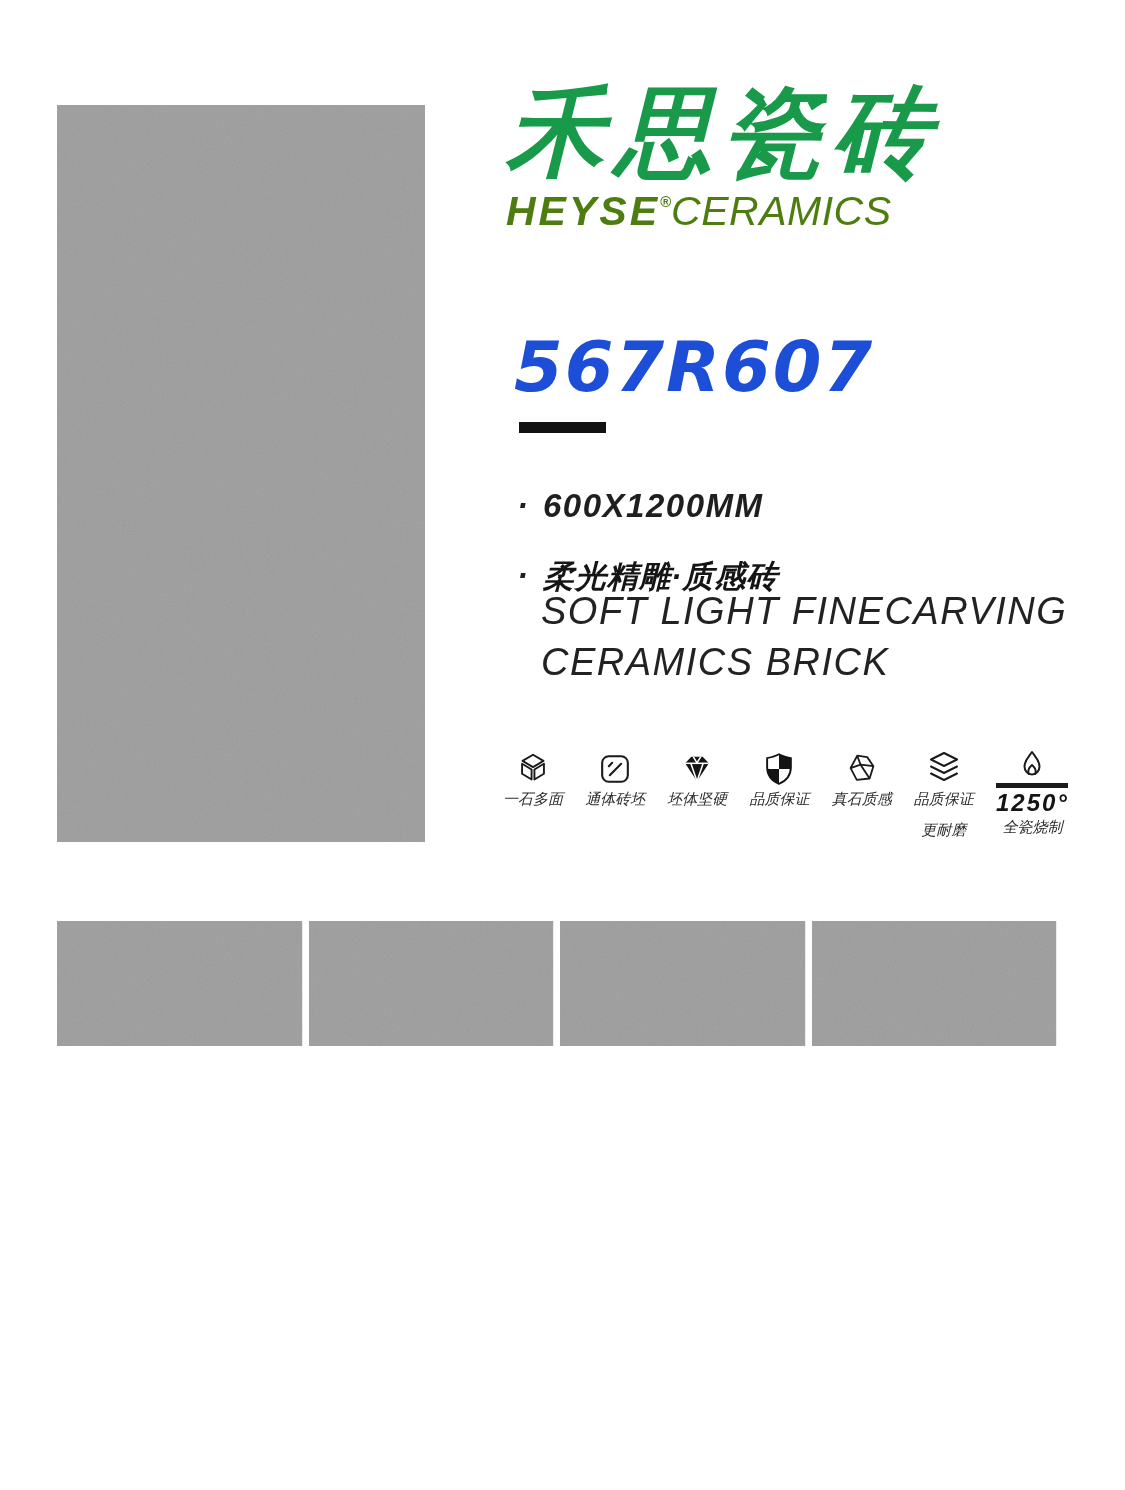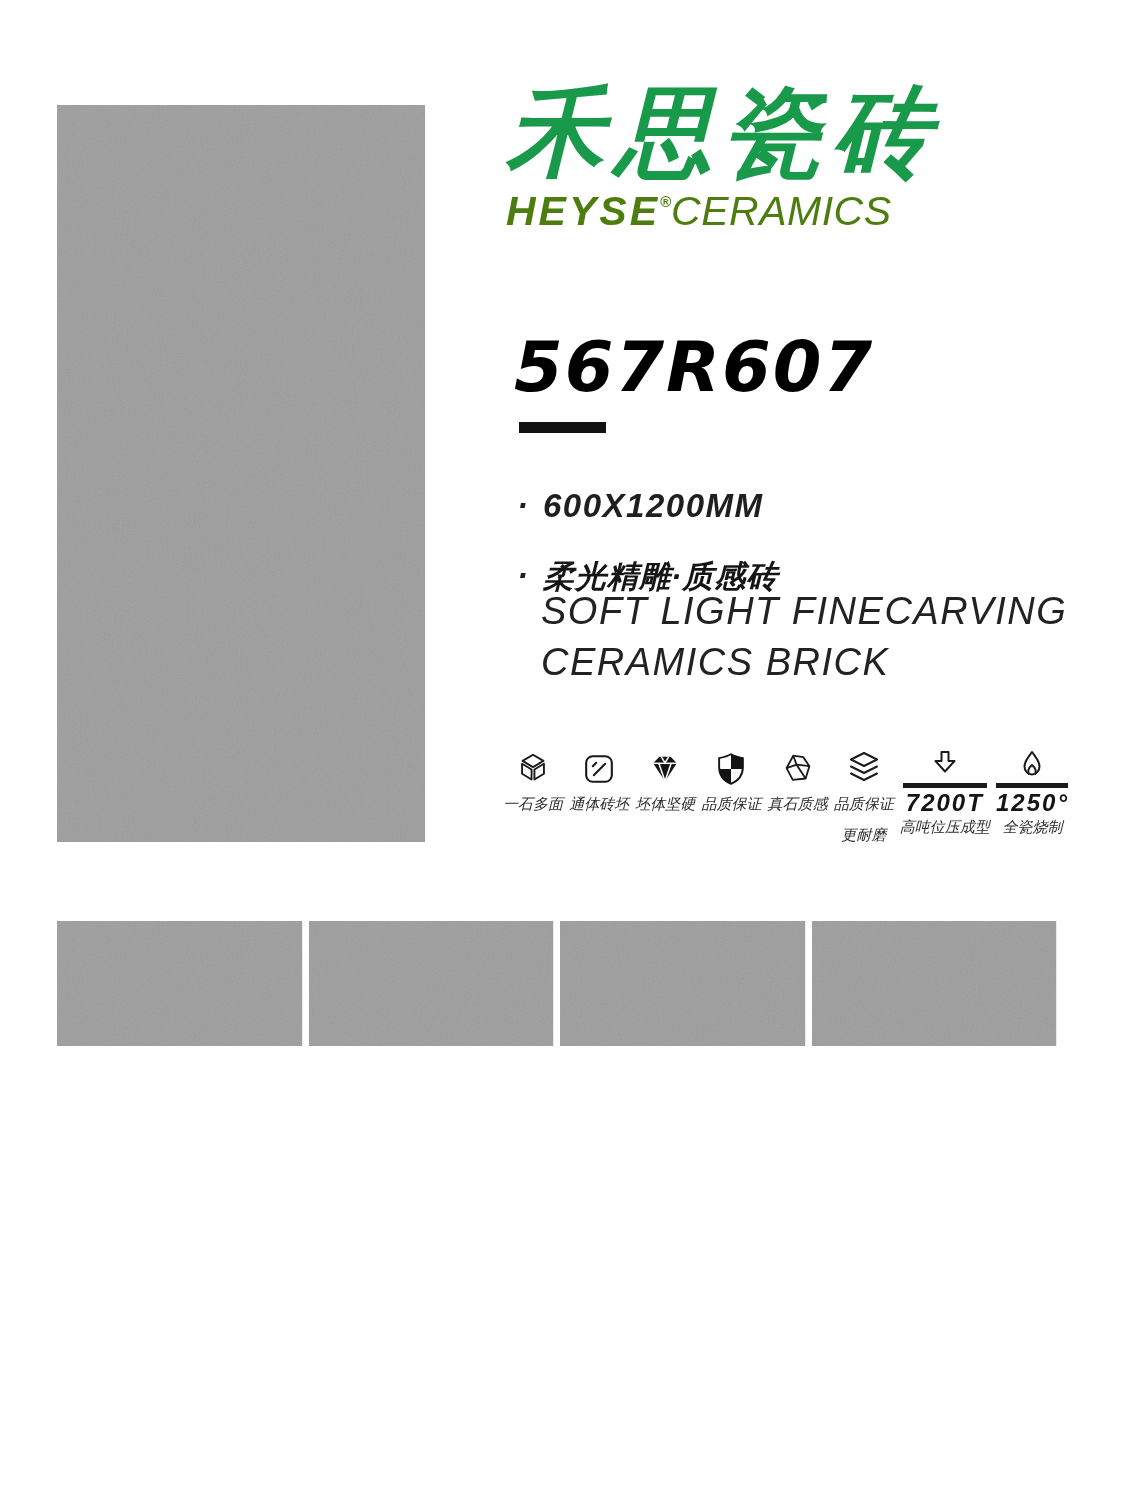--- a/index.html
+++ b/index.html
@@ -17,37 +17,37 @@
   
   .logo-cn { position:absolute; left:506px; top:84px; width:460px; font-size:97px; line-height:1.0;
              font-weight:900; color:#189a4a; letter-spacing:12px; white-space:nowrap; }
   .logo-en { position:absolute; left:506px; top:188px; width:460px; color:#4d7c0f; white-space:nowrap; }
   .logo-en .heyse { font-size:41px; font-weight:800; letter-spacing:3px; }
   .logo-en .reg { font-size:15px; vertical-align:18px; font-weight:700; }
   .logo-en .ceramics { font-size:41px; font-weight:500; letter-spacing:0.5px; }
 
   
   .code { position:absolute; left:514px; top:326px; font-family:"DejaVu Sans", sans-serif;
-          font-size:70px; font-weight:800; letter-spacing:2px; color:#000000; }
+          font-size:70px; font-weight:800; letter-spacing:2px; color:#1d4ed8; }
   .code-bar { position:absolute; left:519px; top:422px; width:87px; height:11px; background:#121212; }
 
   .spec-line { position:absolute; left:517px; white-space:nowrap;margin-top:20px; }
   .spec-size { top:467px; font-size:33px; font-weight:700; letter-spacing:1.5px; color:#1f1f1f; }
   .spec-cn   { top:536px; font-size:31px; font-weight:700; color:#151515; letter-spacing:1px; }
   .bullet { display:inline-block; width:26px; font-size:33px; font-weight:700; color:#1f1f1f; }
   .spec-en { position:absolute; left:541px; font-size:38px; font-weight:300; letter-spacing:1.5px; color:#222; }
   .spec-en1 { top:590px; } .spec-en2 { top:641px; }
 
   
   .features { position:absolute; left:503px; top:748px; width:566px; display:flex;
               justify-content:space-between; align-items:flex-start; }
   .feature { text-align:center; }
   .icon-box { height:42px; display:flex; align-items:center; justify-content:center; }
   .icon-box.tall { height:32px; align-items:flex-end; }
-  .f-label { margin-top:5px; font-size:15px; line-height:1.25; color:#2b2b2b; white-space:nowrap; }
+  .f-label { font-size:15px; line-height:1.25; color:#2b2b2b; white-space:nowrap; }
   .f-bar { height:5px; background:#1a1a1a; margin:3px auto 0 auto; }
   .f-bar.w84 { width:84px; } .f-bar.w72 { width:72px; }
   .f-value { font-size:24px; font-weight:700; letter-spacing:2px; color:#141414; margin-top:1px; }
   .feature svg { display:block; }
 
   
   .foot-line { position:absolute; left:0; top:1483px; width:1125px; height:2px; background:#a8a5a5; }
 </style>
 </head>
 <body>
@@ -157,30 +157,20 @@
         <svg width="40" height="40" viewBox="0 0 40 40" fill="none" stroke="#1a1a1a" stroke-width="2" stroke-linejoin="round" stroke-linecap="round">
           <path d="M20 4 L33 10.5 L20 17 L7 10.5 Z"></path>
           <path d="M7 17.5 L20 24 L33 17.5"></path>
           <path d="M7 24.5 L20 31 L33 24.5"></path>
         </svg>
       </div>
       <div class="f-label">品质保证</div>
       <div class="f-label" style="margin-top:12px">更耐磨</div>
     </div>
 
-    <div class="feature">
-      <div class="icon-box tall">
-        <svg width="34" height="30" viewBox="0 0 34 30" fill="none" stroke="#1a1a1a" stroke-width="2" stroke-linejoin="round">
-          <path d="M13.5 2 H20.5 V11 H26.5 L17 21.5 L7.5 11 H13.5 Z"></path>
-        </svg>
-      </div>
-      <div class="f-bar w84"></div>
-      <div class="f-value">7200T</div>
-      <div class="f-label" style="margin-top:1px">高吨位压成型</div>
-    </div>
 
     <div class="feature">
       <div class="icon-box tall">
         <svg width="30" height="30" viewBox="0 0 30 30" fill="none" stroke="#1a1a1a" stroke-width="2" stroke-linejoin="round" stroke-linecap="round">
           <path d="M15 2 C11.5 7 7.5 10.5 7.5 16.5 C7.5 21 10.8 24.5 15 24.5 C19.2 24.5 22.5 21 22.5 16.5 C22.5 10.5 18.5 7 15 2 Z"></path>
           <path d="M11.8 24 C10.2 20.5 11.8 17.8 15 15 C18.2 17.8 19.8 20.5 18.2 24"></path>
         </svg>
       </div>
       <div class="f-bar w72"></div>
       <div class="f-value">1250°</div>

